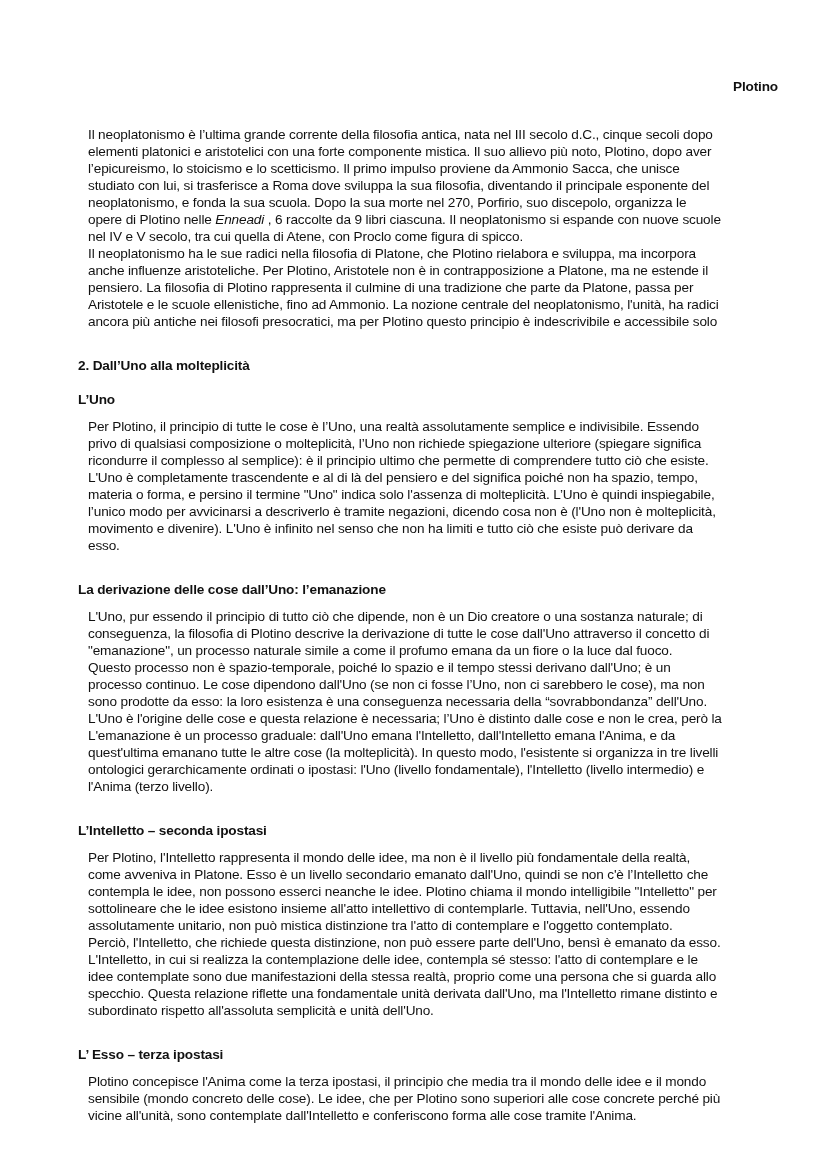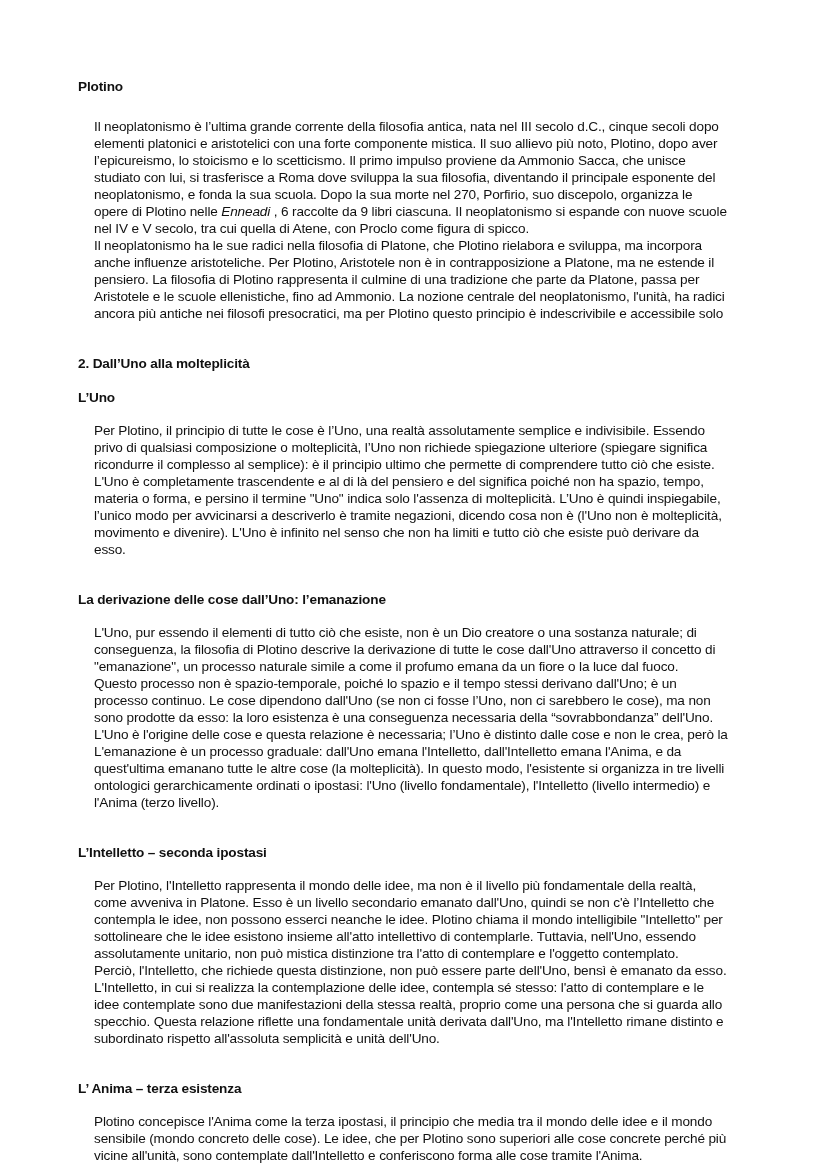--- a/index.html
+++ b/index.html
@@ -3,25 +3,25 @@
   <meta charset="utf-8">
   <style>
     html, body { margin: 0; padding: 0; background: #ffffff; }
     body { width: 828px; height: 1171px; position: relative; overflow: hidden; }
     .page {
       position: absolute; left: 78px; top: 78px; width: 700px;
       font-family: "Liberation Sans", sans-serif;
       font-size: 13.6px; line-height: 17px; color: #111111;
       letter-spacing: -0.15px;
     }
-    .title { font-weight: bold; height: 17px; margin-bottom: 23px; }
+    .title { font-weight: bold; height: 17px; margin-bottom: 31px; text-align: right; }
     .heading { font-weight: bold; height: 17px; }
     .gap { height: 17px; }
     .line { height: 17px; white-space: nowrap; }
-    .para { margin: 16px; }
+    .para { margin: 10px; }
     em { font-style: italic; }
   </style>
 </head>
 <body>
 
 <div class="page">
   <div class="title">Plotino</div>
 
   <div>
     <div class="para">
@@ -55,21 +55,21 @@
       <div class="line">l’unico modo per avvicinarsi a descriverlo è tramite negazioni, dicendo cosa non è (l'Uno non è molteplicità,</div>
       <div class="line">movimento e divenire). L'Uno è infinito nel senso che non ha limiti e tutto ciò che esiste può derivare da</div>
       <div class="line">esso.</div>
     </div>
   </div>
   <div class="gap"></div>
 
   <div>
     <div class="heading">La derivazione delle cose dall’Uno: l’emanazione</div>
     <div class="para">
-      <div class="line">L'Uno, pur essendo il elementi di tutto ciò che esiste, non è un Dio creatore o una sostanza naturale; di</div>
+      <div class="line">L'Uno, pur essendo il principio di tutto ciò che dipende, non è un Dio creatore o una sostanza naturale; di</div>
       <div class="line">conseguenza, la filosofia di Plotino descrive la derivazione di tutte le cose dall'Uno attraverso il concetto di</div>
       <div class="line">"emanazione", un processo naturale simile a come il profumo emana da un fiore o la luce dal fuoco.</div>
       <div class="line">Questo processo non è spazio-temporale, poiché lo spazio e il tempo stessi derivano dall'Uno; è un</div>
       <div class="line">processo continuo. Le cose dipendono dall'Uno (se non ci fosse l’Uno, non ci sarebbero le cose), ma non</div>
       <div class="line">sono prodotte da esso: la loro esistenza è una conseguenza necessaria della “sovrabbondanza” dell'Uno.</div>
       <div class="line">L'Uno è l'origine delle cose e questa relazione è necessaria; l’Uno è distinto dalle cose e non le crea, però la</div>
       <div class="line">L'emanazione è un processo graduale: dall'Uno emana l'Intelletto, dall'Intelletto emana l'Anima, e da</div>
       <div class="line">quest'ultima emanano tutte le altre cose (la molteplicità). In questo modo, l'esistente si organizza in tre livelli</div>
       <div class="line">ontologici gerarchicamente ordinati o ipostasi: l'Uno (livello fondamentale), l'Intelletto (livello intermedio) e</div>
       <div class="line">l'Anima (terzo livello).</div>
@@ -88,20 +88,20 @@
       <div class="line">Perciò, l'Intelletto, che richiede questa distinzione, non può essere parte dell'Uno, bensì è emanato da esso.</div>
       <div class="line">L'Intelletto, in cui si realizza la contemplazione delle idee, contempla sé stesso: l'atto di contemplare e le</div>
       <div class="line">idee contemplate sono due manifestazioni della stessa realtà, proprio come una persona che si guarda allo</div>
       <div class="line">specchio. Questa relazione riflette una fondamentale unità derivata dall'Uno, ma l'Intelletto rimane distinto e</div>
       <div class="line">subordinato rispetto all'assoluta semplicità e unità dell'Uno.</div>
     </div>
   </div>
   <div class="gap"></div>
 
   <div>
-    <div class="heading">L’ Anima – terza esistenza</div>
+    <div class="heading">L’ Esso – terza ipostasi</div>
     <div class="para">
       <div class="line">Plotino concepisce l'Anima come la terza ipostasi, il principio che media tra il mondo delle idee e il mondo</div>
       <div class="line">sensibile (mondo concreto delle cose). Le idee, che per Plotino sono superiori alle cose concrete perché più</div>
       <div class="line">vicine all'unità, sono contemplate dall'Intelletto e conferiscono forma alle cose tramite l'Anima.</div>
     </div>
   </div>
 </div>
 
 </body></html>

